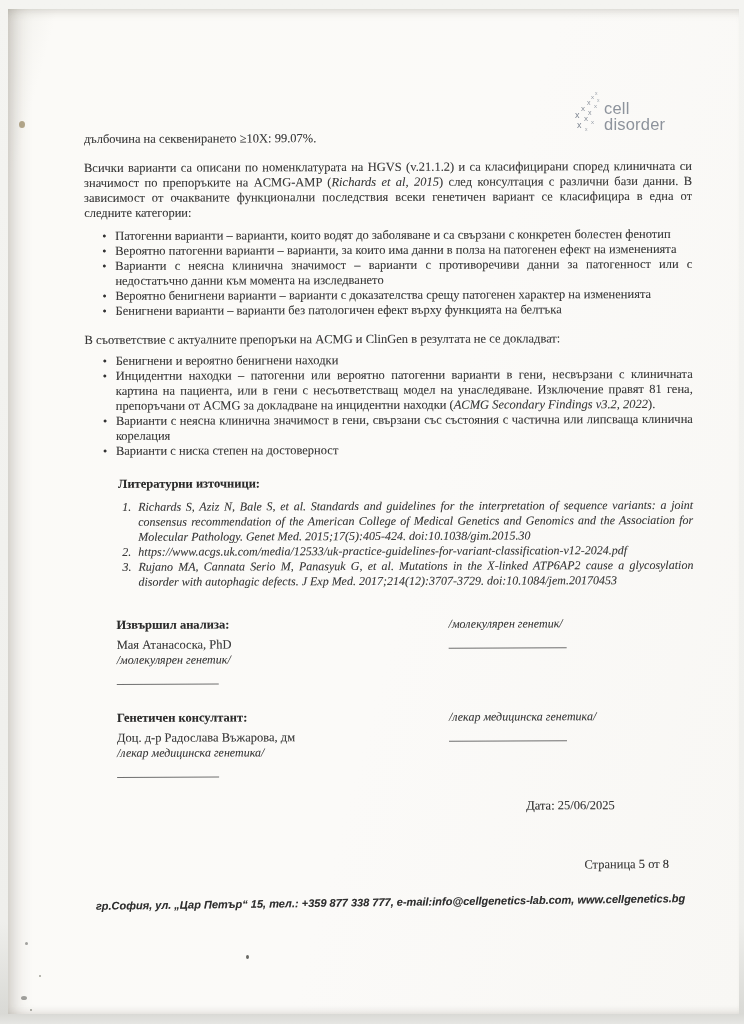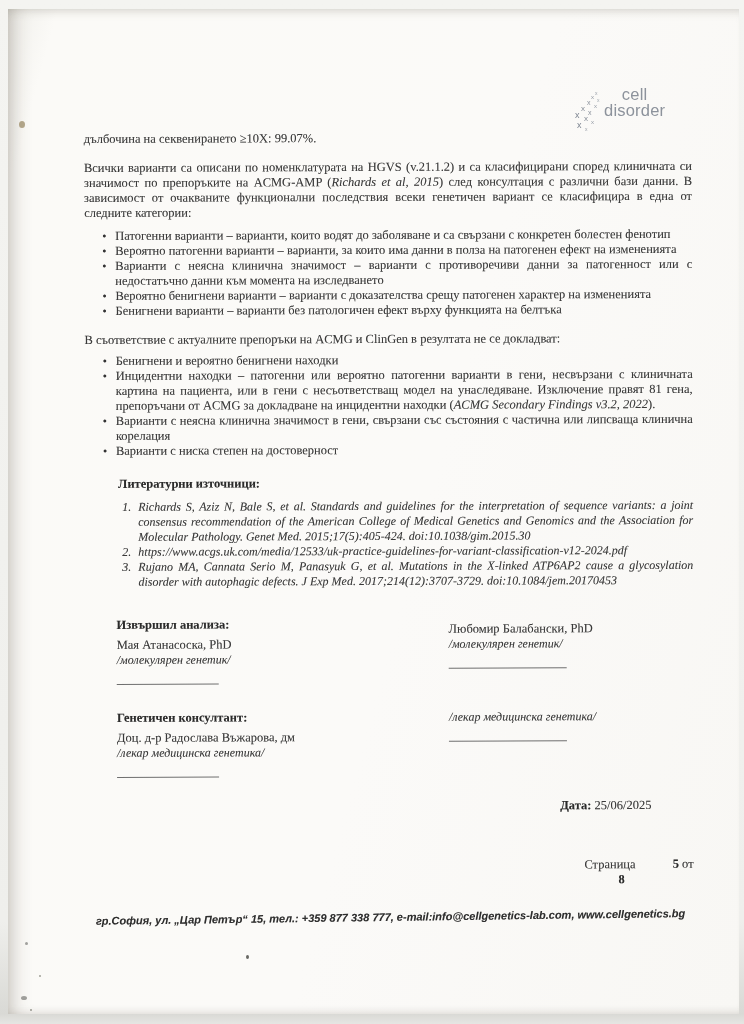--- a/index.html
+++ b/index.html
@@ -37,32 +37,32 @@
     font-style:italic;font-size:12px;line-height:15px;}
   ol.refs li{position:relative;counter-increment:ref;text-align:justify;}
   ol.refs li::before{content:counter(ref) ".";position:absolute;left:-16px;}
   .sig-grid{display:grid;grid-template-columns:332px auto;row-gap:26px;margin:28px 0 0 31px;}
   .sig-label{font-weight:bold;font-size:12.5px;color:#2b2b2b;}
   .sig-name{margin-top:5px;}
   .sig-title{font-style:italic;font-size:12px;}
   .sig-line{margin-top:16px;width:102px;border-bottom:1px solid #6f6f6f;height:0;}
   .sig-line.wide{width:118px;}
   .date-row{margin:22px 0 0 440px;}
-  .b{font-weight:bold;color:#2b2b2b;margin-left:34px;}
+  .b{font-weight:normal;color:#2b2b2b;}
   .page-num{margin:44px 0 0 498px;transform:rotate(-.25deg);}
   .footer{
     margin-top:22px;text-align:center;
     font-family:"Liberation Sans",sans-serif;font-style:italic;font-weight:bold;
     font-size:11px;color:#2e2e2e;transform:rotate(-.55deg);
   }
   
   .logo{position:absolute;left:564px;top:78px;display:flex;align-items:flex-start;}
   .logo-text{margin-left:2px;display:flex;flex-direction:column;
     font-family:"Liberation Sans",sans-serif;font-size:16.5px;line-height:15.5px;
-    color:#8d939c;letter-spacing:.2px;text-align:center;}
+    color:#8d939c;letter-spacing:.2px;margin-top:14px;}
   
   .speck{position:absolute;border-radius:50%;}
   .s1{left:11px;top:112px;width:6px;height:7px;background:#9a8a66;opacity:.75;filter:blur(.4px);}
   .s2{left:17px;top:933px;width:3px;height:3px;background:#8a8a86;opacity:.8;}
   .s3{left:13px;top:987px;width:6px;height:4px;background:#70706c;opacity:.65;filter:blur(.4px);}
   .s4{left:238px;top:946px;width:3px;height:4px;background:#4d4d4a;opacity:.85;}
   .s5{left:22px;top:1000px;width:2px;height:2px;background:#97978f;}
   .s6{left:31px;top:966px;width:2px;height:2px;background:#a0a098;}
 </style>
 </head>
@@ -126,21 +126,20 @@
       <div class="sig-grid">
 
         <div class="sig-block">
           <div class="sig-label">Извършил анализа:</div>
           <div class="sig-name">Мая Атанасоска, PhD</div>
           <div class="sig-title">/молекулярен генетик/</div>
           <div class="sig-line"></div>
         </div>
 
         <div class="sig-block">
-          <div class="sig-name">Любомир Балабански, PhD</div>
           <div class="sig-title">/молекулярен генетик/</div>
           <div class="sig-line wide"></div>
         </div>
 
         <div class="sig-block">
           <div class="sig-label">Генетичен консултант:</div>
           <div class="sig-name">Доц. д-р Радослава Въжарова, дм</div>
           <div class="sig-title">/лекар медицинска генетика/</div>
           <div class="sig-line"></div>
         </div>

